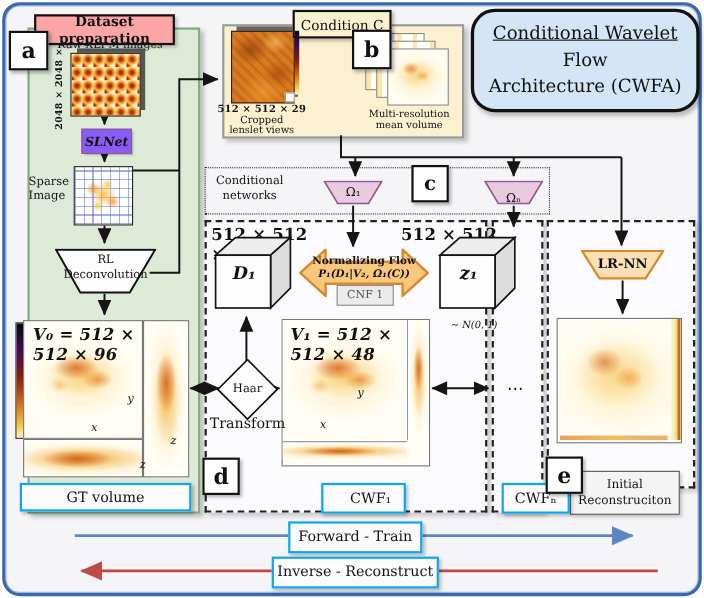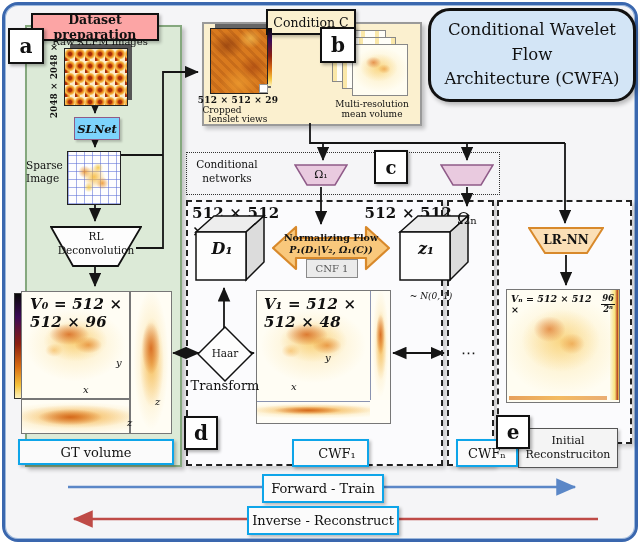--- a/index.html
+++ b/index.html
@@ -82,21 +82,21 @@
 
   <div class="abs panel green z1" style="left:25px;top:25px;width:153px;height:438px;"></div>
   <div class="abs hdr center z4" style="left:31px;top:13px;width:124px;height:24px;">Dataset preparation</div>
   <div class="abs tag center" style="left:8px;top:28px;width:32px;height:32px;">a</div>
 
   <div class="abs center z3" style="left:40px;top:35px;width:120px;height:12px;font-size:10px;">Raw XLFM images</div>
   <div class="abs z2" style="left:70px;top:44px;width:62px;height:56px;background:#555;"></div>
   <div class="abs honey imgbrd z3" style="left:64px;top:48px;width:62px;height:56px;"></div>
   <div class="abs vtext center z3" style="left:19px;top:70px;width:70px;height:12px;">2048 × 2048 × 3</div>
 
-  <div class="abs center z3" style="left:74px;top:117px;width:44px;height:21px;background:#7dd3fc;border:1.5px solid #8f5b88;font-weight:bold;font-style:italic;font-size:11.5px;box-shadow:2px 2px 2px rgba(0,0,0,.2);">SLNet</div>
+  <div class="abs center z3" style="left:74px;top:117px;width:44px;height:21px;background:#8b5cf6;border:1.5px solid #8f5b88;font-weight:bold;font-style:italic;font-size:11.5px;box-shadow:2px 2px 2px rgba(0,0,0,.2);">SLNet</div>
 
   <div class="abs z3" style="left:26px;top:159px;width:40px;text-align:left;font-size:10.5px;line-height:1.25;">
     <span style="display:block;">Sparse</span>
     <span style="display:block;">Image</span>
   </div>
   <div class="abs sparseimg imgbrd z3" style="left:67px;top:151px;width:52px;height:52px;"></div>
 
   <svg class="abs z3" style="left:50px;top:226px;" width="92" height="42">
     <polygon points="1,1 91,1 68,40 23,40" fill="#fdfdfd" stroke="#111" stroke-width="1.8"></polygon>
   </svg>
@@ -118,53 +118,53 @@
 
   <div class="abs panel yellow z1" style="left:202px;top:22px;width:216px;height:100px;"></div>
   <div class="abs hdr2 center z4" style="left:266px;top:9px;width:86px;height:22px;">Condition C</div>
   <div class="abs tag center" style="left:320px;top:27px;width:32px;height:32px;">b</div>
 
   <div class="abs z2" style="left:215px;top:24px;width:56px;height:64px;background:#666;"></div>
   <div class="abs lenslet imgbrd z3" style="left:210px;top:28px;width:56px;height:64px;"></div>
   <div class="abs cbar z4" style="left:268px;top:28px;width:4px;height:58px;"></div>
   <div class="abs z4" style="left:259px;top:84px;width:7px;height:7px;background:#fff;border:1px solid #999;"></div>
   <div class="abs dims center z3" style="left:178px;top:94px;width:120px;height:11px;font-size:9px;">512 × 512 × 29</div>
-  <div class="abs center small z3" style="left:172px;top:105px;width:100px;height:10px;">Cropped</div>
+  <div class="abs center small z3" style="left:188px;top:105px;width:100px;height:10px;">Cropped</div>
   <div class="abs center small z3" style="left:188px;top:114px;width:100px;height:10px;">lenslet views</div>
 
   <div class="abs z2" style="left:332px;top:30px;width:52px;height:50px;background:#fffef8;border:1px solid #888;background-image:repeating-linear-gradient(90deg,rgba(246,210,90,.5) 0 4px,transparent 4px 14px);"></div>
   <div class="abs z3" style="left:342px;top:37px;width:52px;height:50px;background:#fffef8;border:1px solid #888;background-image:repeating-linear-gradient(90deg,rgba(246,210,90,.5) 0 4px,transparent 4px 16px);"></div>
   <div class="abs fish-soft z4" style="left:352px;top:44px;width:54px;height:50px;border:1px solid #888;"></div>
   <div class="abs center small z4" style="left:322px;top:99px;width:100px;height:10px;">Multi-resolution</div>
   <div class="abs center small z4" style="left:322px;top:109px;width:100px;height:10px;">mean volume</div>
 
   <div class="abs center z3" style="left:428px;top:8px;width:202px;height:88px;background:#d3e5f6;border:3px solid #111;border-radius:22px;font-size:16.5px;line-height:1.5;box-shadow:2px 3px 4px rgba(0,0,0,.25);">
     <div>
-      <span style="display:block;">Conditional Wavelet</span>
+      <span style="display:block;text-decoration:underline;">Conditional Wavelet</span>
       <span style="display:block;">Flow</span>
       <span style="display:block;">Architecture (CWFA)</span>
     </div>
   </div>
 
   <div class="abs dotbox z1" style="left:186px;top:152px;width:312px;height:41px;"></div>
   <div class="abs z3" style="left:192px;top:158px;width:70px;text-align:center;font-size:10.5px;line-height:1.3;">
     <span style="display:block;">Conditional</span>
     <span style="display:block;">networks</span>
   </div>
   <div class="abs tag center" style="left:374px;top:150px;width:30px;height:30px;font-size:18px;">c</div>
 
   <svg class="abs z3" style="left:294px;top:164px;" width="54" height="23">
     <polygon points="1,1 53,1 41,21 13,21" fill="#e9cadf" stroke="#8f5b88" stroke-width="1.5"></polygon>
   </svg>
   <div class="abs center z4" style="left:294px;top:164px;width:54px;height:20px;font-size:11px;">Ω₁</div>
 
   <svg class="abs z3" style="left:440px;top:164px;" width="54" height="23">
     <polygon points="1,1 53,1 41,21 13,21" fill="#e9cadf" stroke="#8f5b88" stroke-width="1.5"></polygon>
   </svg>
-  <div class="abs center z4" style="left:440px;top:164px;width:54px;height:32px;font-size:16px;margin-top:38px;">Ωₙ</div>
+  <div class="abs center z4" style="left:440px;top:164px;width:54px;height:32px;font-size:11px;">Ωₙ</div>
 
   <div class="abs dashbox z1" style="left:186px;top:200px;width:253px;height:262px;"></div>
   <div class="abs tag center" style="left:184px;top:416px;width:30px;height:30px;">d</div>
   <div class="abs lblbox center" style="left:292px;top:439px;width:60px;height:24px;padding-left:13px;">CWF₁</div>
 
   <div class="abs dims z3" style="left:192px;top:204px;width:100px;">512 × 512 × 48</div>
   <div class="abs dims z3" style="left:352px;top:204px;width:100px;text-align:right;">512 × 512 × 48</div>
 
   <svg class="abs z3" style="left:194px;top:214px;" width="72" height="70">
     <polygon points="2,18 20,2 70,2 52,18" fill="#ededed" stroke="#111" stroke-width="1.5"></polygon>
@@ -211,27 +211,20 @@
   <div class="abs tag center" style="left:496px;top:415px;width:30px;height:30px;">e</div>
 
   <svg class="abs z3" style="left:528px;top:227px;" width="76" height="28">
     <polygon points="1,1 75,1 59,26 17,26" fill="#fbdfb6" stroke="#d8892b" stroke-width="2"></polygon>
   </svg>
   <div class="abs center z4" style="left:528px;top:228px;width:76px;height:24px;font-size:12px;font-weight:bold;">LR-NN</div>
 
   <div class="abs fish-soft graybrd z3" style="left:506px;top:289px;width:112px;height:112px;">
     <div class="abs" style="right:0;top:0;width:9px;height:110px;background:linear-gradient(90deg,#fdf7e0,#f8e27a 55%,#b8431f 82%,#f5d95c);"></div>
     <div class="abs" style="left:2px;bottom:2px;width:98px;height:4px;background:linear-gradient(90deg,rgba(220,120,30,.7),rgba(240,170,60,.8),rgba(220,120,30,.6));"></div>
-  </div>
-  <div class="abs z4" style="left:511px;top:293px;width:104px;height:22px;display:flex;align-items:center;font-size:9.5px;font-weight:bold;font-style:italic;gap:3px;">
-    <span>Vₙ = 512 × 512 ×</span>
-    <span class="frac">
-      <span class="num">96</span>
-      <span>2ⁿ</span>
-    </span>
   </div>
 
   <div class="abs z4" style="left:518px;top:428px;width:98px;height:38px;background:#f4f4f4;border:1.5px solid #555;display:flex;flex-direction:column;align-items:center;justify-content:center;font-size:11px;line-height:1.25;box-shadow:2px 2px 3px rgba(0,0,0,.2);">
     <span>Initial</span>
     <span>Reconstruciton</span>
   </div>
 
   <div class="abs lblbox center" style="left:262px;top:474px;width:118px;height:25px;">Forward - Train</div>
   <div class="abs lblbox center" style="left:247px;top:506px;width:148px;height:25px;">Inverse - Reconstruct</div>
 

